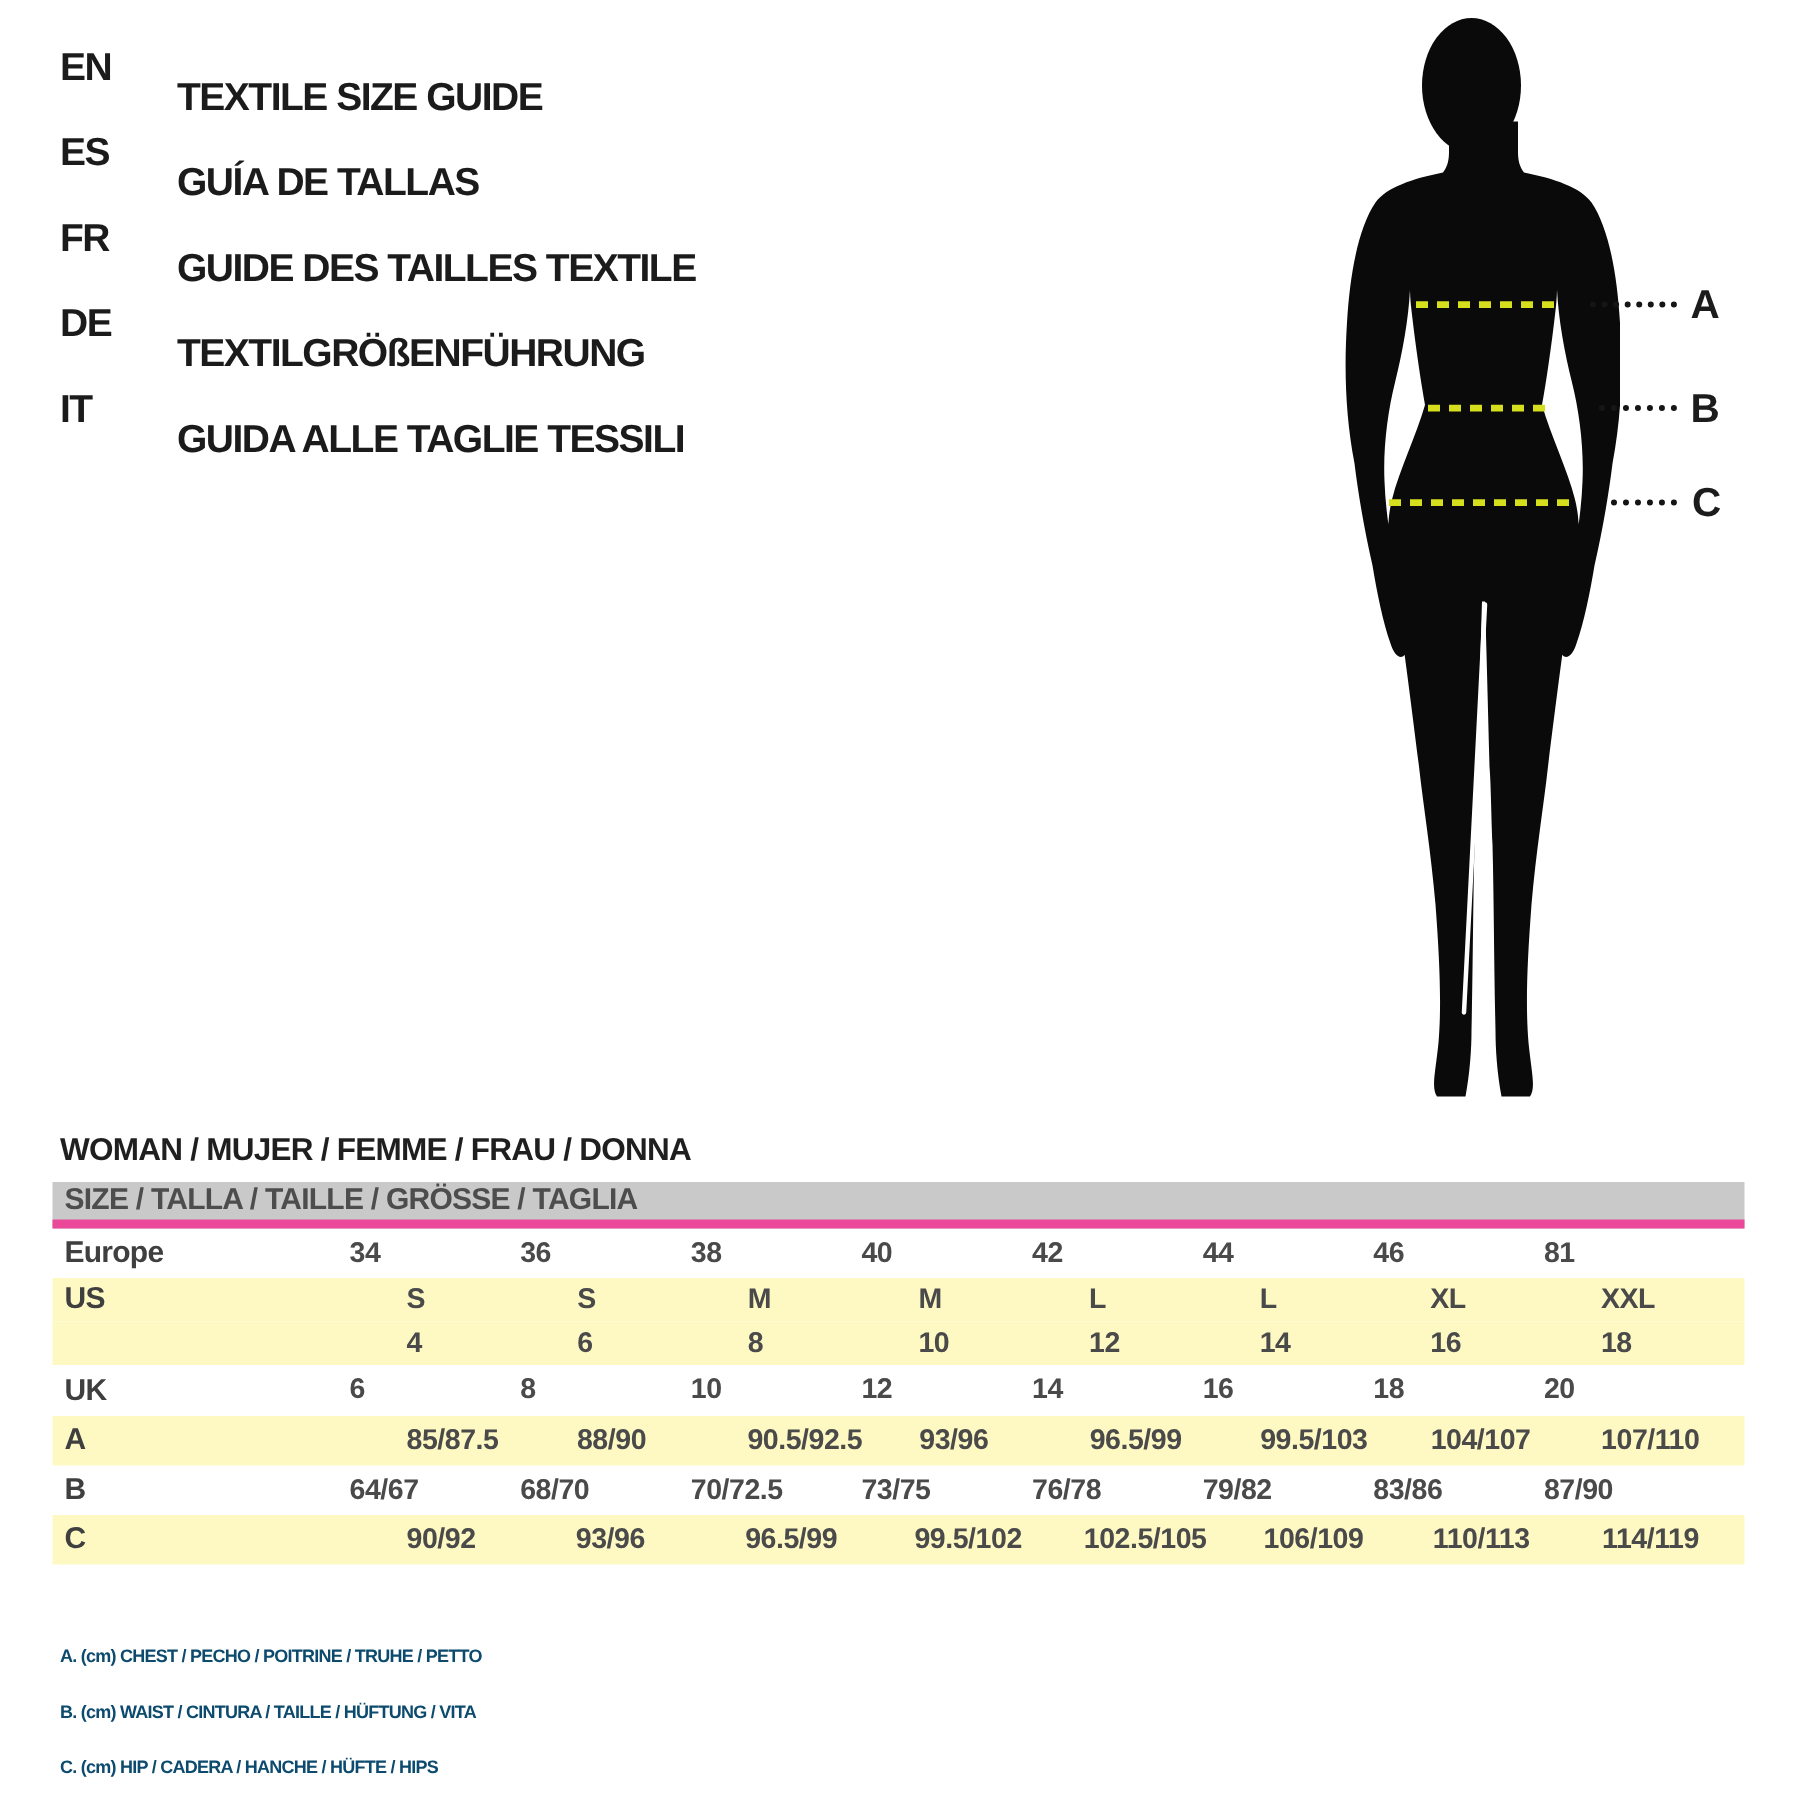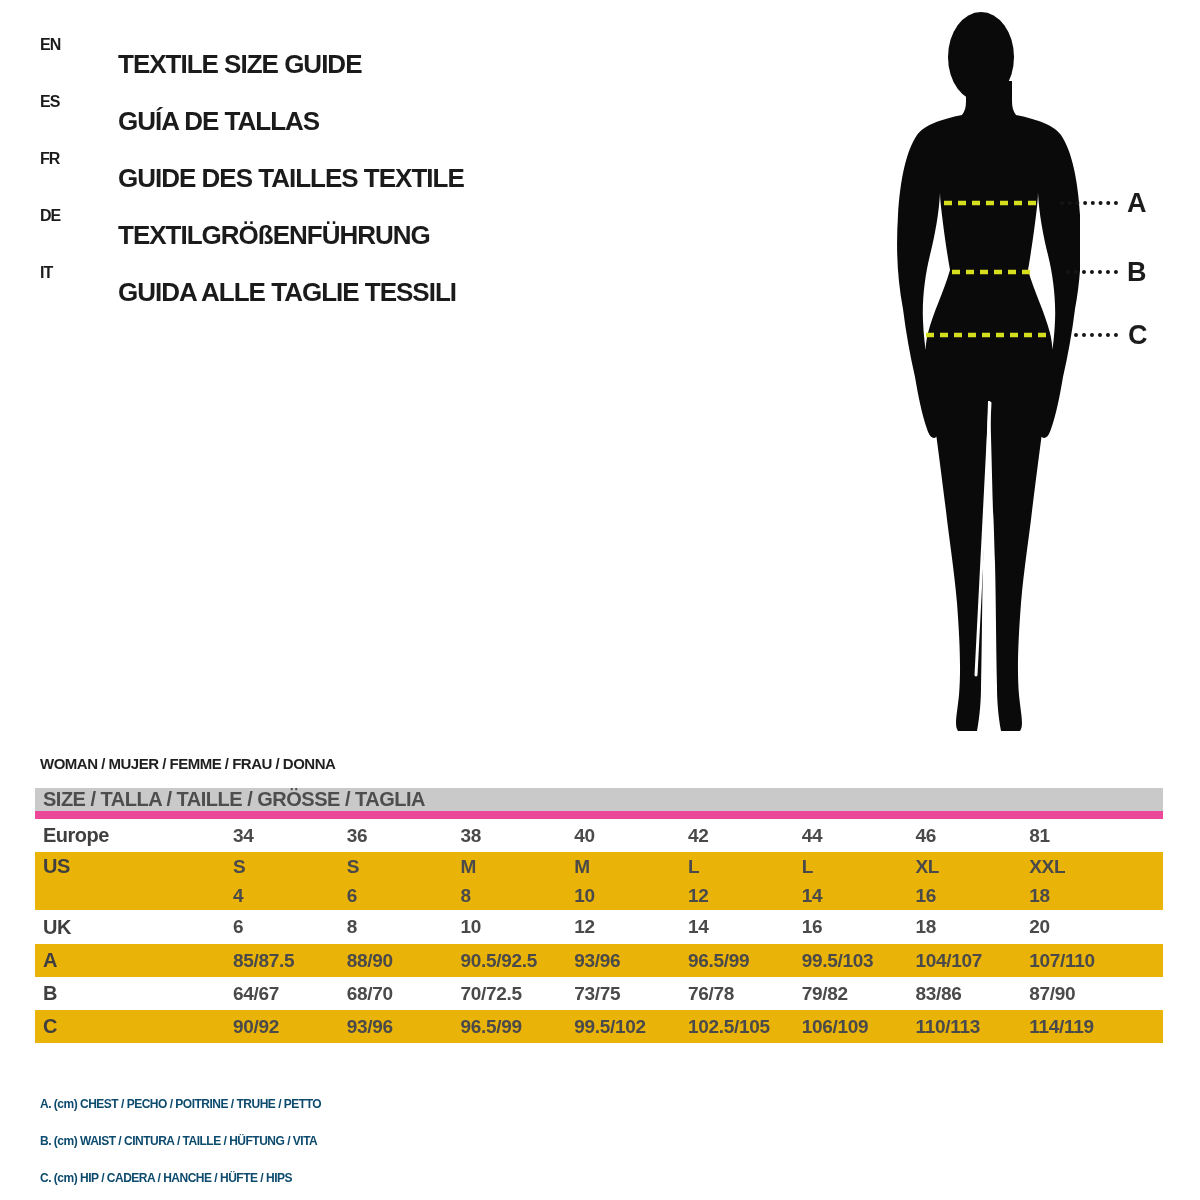--- a/index.html
+++ b/index.html
@@ -4,46 +4,46 @@
 <style>
   html,body{margin:0;padding:0;background:#ffffff;}
   .canvas{
     position:relative;width:1200px;height:1200px;background:#ffffff;
     font-family:"Liberation Sans",sans-serif;color:#1b1b1b;overflow:hidden;
   }
 
   
   .lang-list{position:absolute;left:40px;top:26px;}
   .lang-row{display:flex;line-height:37px;}
-  .lang-code{width:78px;font-size:16px;font-weight:bold;letter-spacing:-1px;color:#1b1b1b;}
+  .lang-code{width:78px;font-size:26px;font-weight:bold;letter-spacing:-1px;color:#1b1b1b;}
   .lang-title{font-size:26px;font-weight:bold;letter-spacing:-1px;color:#1b1b1b;white-space:nowrap;margin-top:20px;}
 
   
   .figure-svg{position:absolute;left:880px;top:3px;width:200px;height:742px;}
 
   .mline{position:absolute;height:0;border-top:4px dotted #151515;}
   .mline-a{left:1060px;top:201px;width:58px;}
   .mline-b{left:1066px;top:270px;width:52px;}
   .mline-c{left:1074px;top:333px;width:44px;}
   .mlabel{position:absolute;font-size:27px;font-weight:bold;color:#1c1c1c;line-height:31px;}
   .mlabel-a{left:1127px;top:188px;}
   .mlabel-b{left:1127px;top:257px;}
   .mlabel-c{left:1128px;top:320px;}
 
   
-  .section-title{position:absolute;left:40px;top:755px;font-size:15px;font-weight:bold;
+  .section-title{position:absolute;left:40px;top:755px;font-size:21px;font-weight:bold;
     letter-spacing:-0.5px;color:#1f1f1f;white-space:nowrap;}
 
   
   .size-table{position:absolute;left:35px;top:788px;width:1128px;}
-  .thead{box-sizing:border-box;height:31px;background:#c9c9c9;border-bottom:8px solid #ec4899;
+  .thead{box-sizing:border-box;height:31px;background:#c9c9c9;border-bottom:6px solid #ec4899;
     display:flex;align-items:center;padding-left:8px;font-size:20px;font-weight:bold;
     color:#4d4d4d;letter-spacing:-0.5px;}
   .trow{display:flex;align-items:center;padding-right:20px;}
-  .striped{background:#eab308;}
+  .striped{background:#fef9c3;gap:38px;}
   .cell-label{width:190px;padding-left:8px;font-size:20px;font-weight:bold;color:#3f3f3f;
     letter-spacing:-0.5px;}
   .cell{flex:1;font-size:19px;font-weight:bold;color:#4a4a4a;
     letter-spacing:-0.3px;white-space:nowrap;}
   .h33{height:33px;} .h34{height:34px;} .h29{height:29px;}
 
   
   .legend{position:absolute;left:40px;top:1086px;}
   .legend-line{line-height:37px;font-size:12px;font-weight:bold;letter-spacing:-0.5px;
     color:#0c4a6e;white-space:nowrap;}

